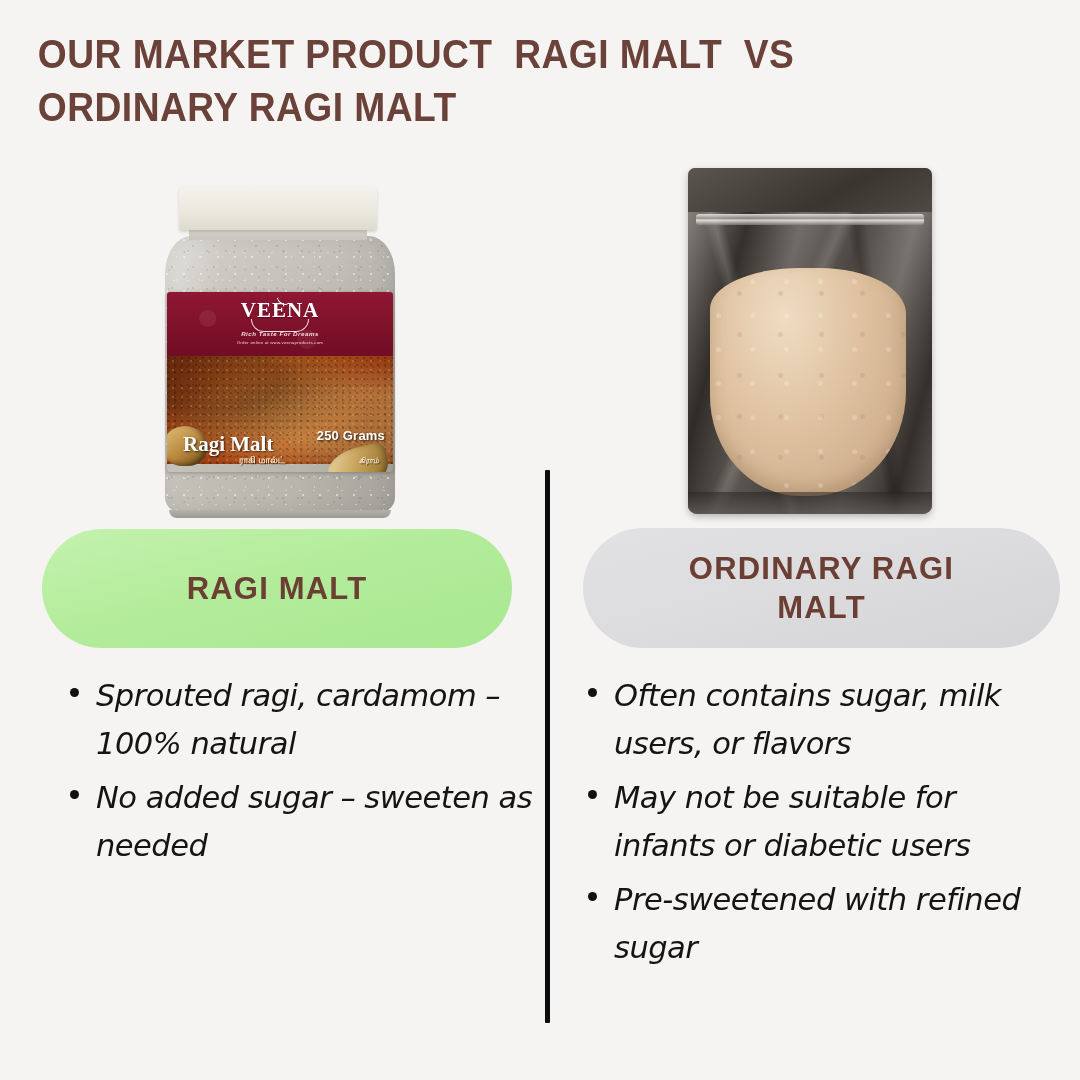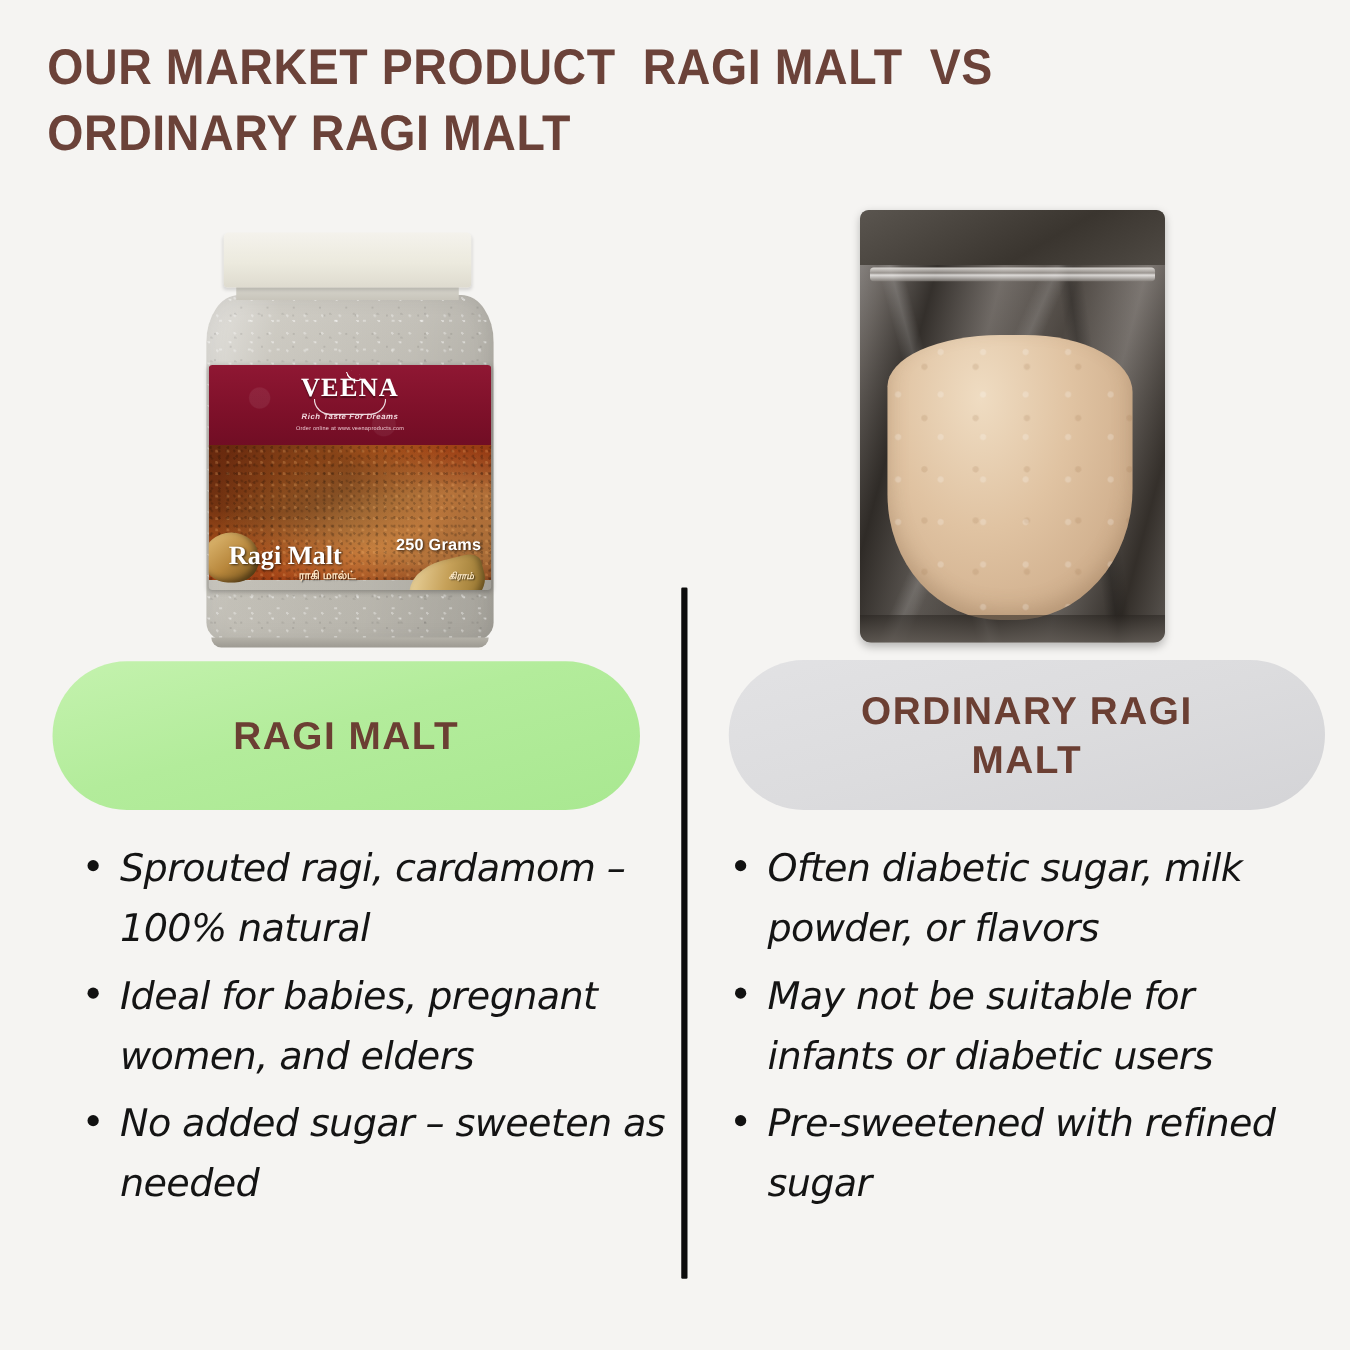--- a/index.html
+++ b/index.html
@@ -402,32 +402,28 @@
   <span class="pill-label"><span>ORDINARY RAGI</span><br><span>MALT</span></span>
 </div>
 
 <div class="bullet-col" id="bullets-left">
   <div class="bullet-item">
     <span class="bullet-dot"></span>
     <span class="bullet-text">Sprouted ragi, cardamom – 100% natural</span>
   </div>
   <div class="bullet-item">
     <span class="bullet-dot"></span>
-    <span class="bullet-text">Ideal for babies, pregnant women, and elders</span>
-  </div>
-  <div class="bullet-item">
-    <span class="bullet-dot"></span>
     <span class="bullet-text">No added sugar – sweeten as needed</span>
   </div>
 </div>
 
 <div class="bullet-col" id="bullets-right">
   <div class="bullet-item">
     <span class="bullet-dot"></span>
-    <span class="bullet-text">Often diabetic sugar, milk powder, or flavors</span>
+    <span class="bullet-text">Often contains sugar, milk users, or flavors</span>
   </div>
   <div class="bullet-item">
     <span class="bullet-dot"></span>
     <span class="bullet-text">May not be suitable for infants or diabetic users</span>
   </div>
   <div class="bullet-item">
     <span class="bullet-dot"></span>
     <span class="bullet-text">Pre-sweetened with refined sugar</span>
   </div>
 </div>

